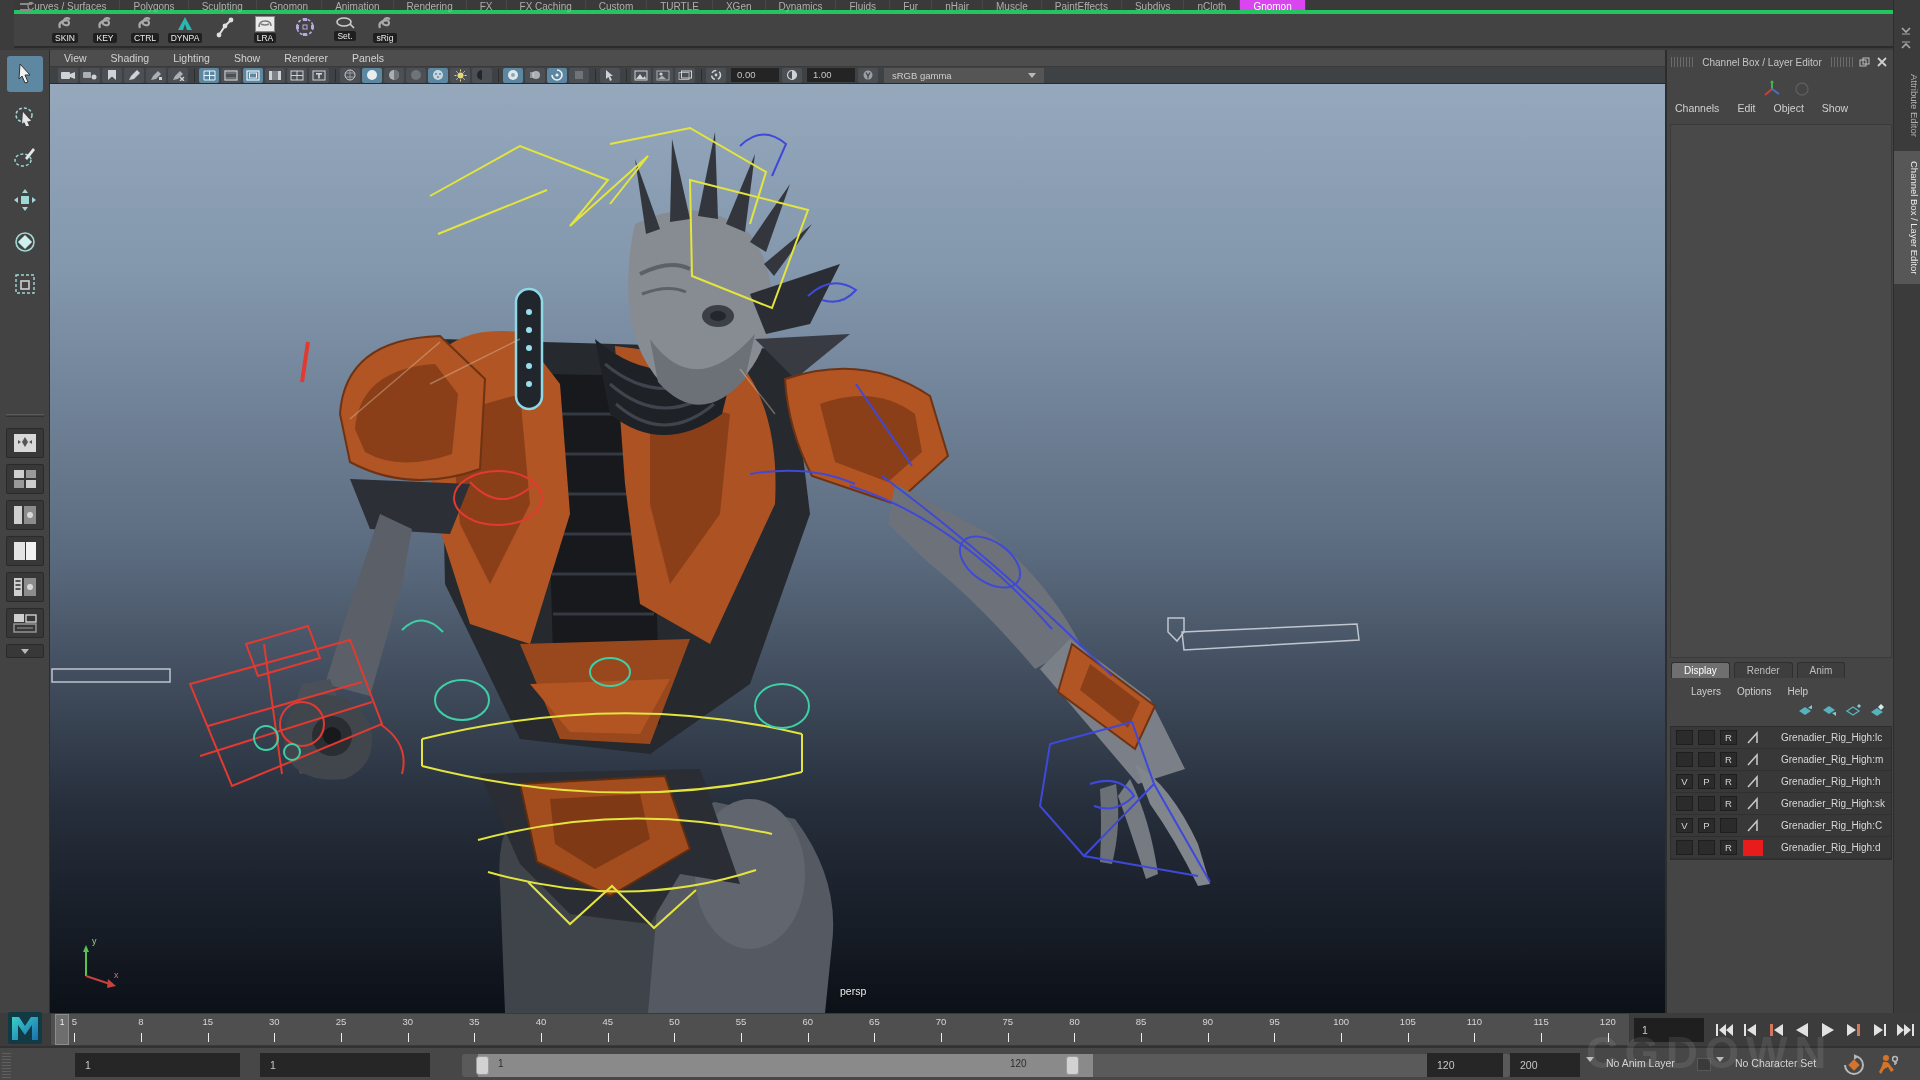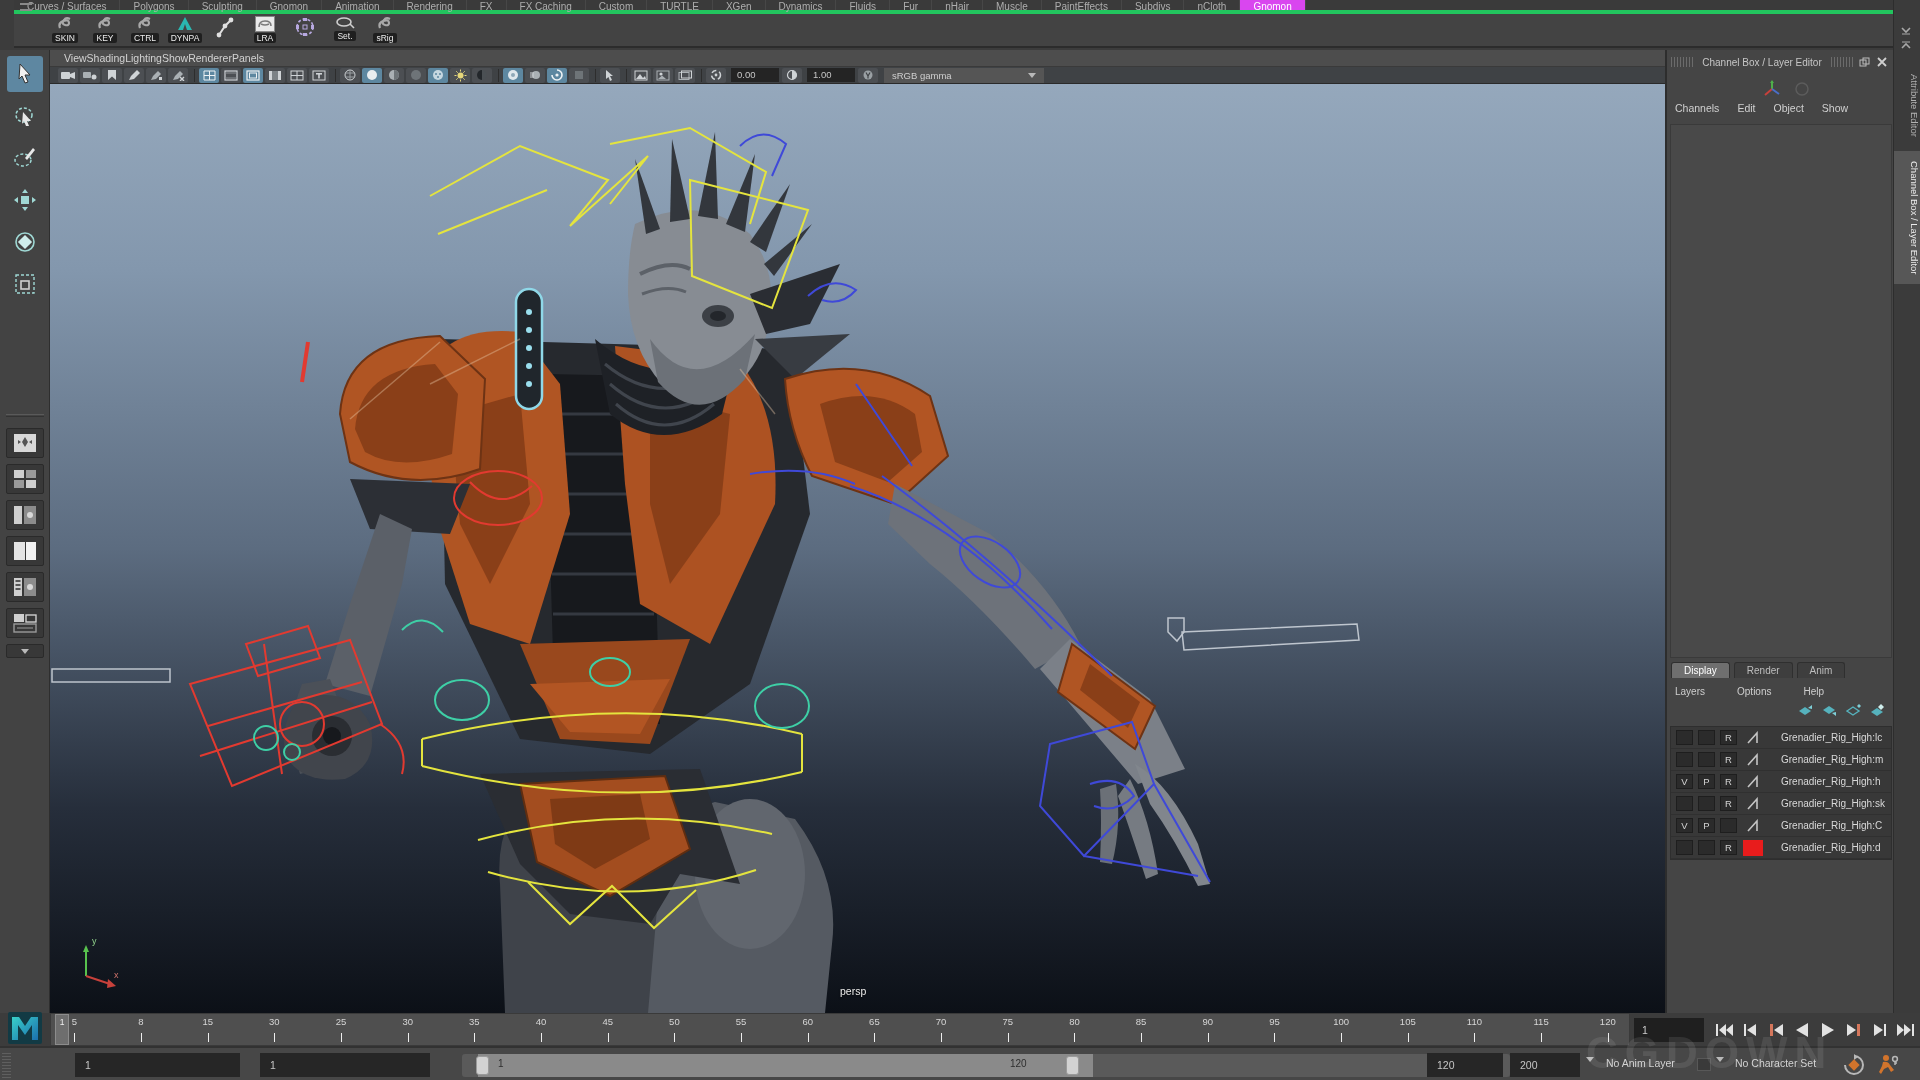--- a/index.html
+++ b/index.html
@@ -18,21 +18,21 @@
 .shelf-chip:empty{display:none}
 #hamburger-icon{position:absolute;left:20px;top:3px;width:12px;height:8px;border-top:2px solid #8a8a8a;border-bottom:2px solid #8a8a8a}
 #gear-icon{position:absolute;left:19px;top:33px}
 
 #toolbox{position:absolute;left:0;top:50px;width:50px;height:963px;background:#434343;border-right:1px solid #2e2e2e}
 .tool{position:absolute;left:7px;width:36px;height:36px;display:flex;align-items:center;justify-content:center;border-radius:3px;cursor:default}
 .tool.active{background:#5e87a1}
 .tbsep{position:absolute;left:6px;width:38px;height:3px;border-top:1px solid #5a5a5a;border-bottom:1px solid #333}
 .laybtn{position:absolute;left:6px;width:38px;height:30px;background:#383838;border:1px solid #2a2a2a;border-radius:2px;display:flex;align-items:center;justify-content:center;cursor:default}
 
-#panel-menubar{position:absolute;left:50px;top:50px;width:1615px;height:17px;background:#4d4d4d;display:flex;align-items:center;padding-left:14px;border-bottom:1px solid #3a3a3a}
+#panel-menubar{position:absolute;left:50px;top:50px;width:1615px;height:17px;background:#4d4d4d;display:flex;align-items:center;padding-left:14px;gap:24px;border-bottom:1px solid #3a3a3a}
 #panel-menubar .pm{font-size:10.5px;color:#d2d2d2;cursor:default}
 #vp-toolbar{position:absolute;left:50px;top:67px;width:1615px;height:17px;background:#3f4245;display:flex;align-items:center;padding-left:8px;border-bottom:1px solid #2a2a2a}
 .vpi{width:20px;height:15px;background:#4c4f53;border-radius:2px;margin-right:2px;display:flex;align-items:center;justify-content:center;cursor:default}
 .vpi.active{background:#5d87a0}
 .vpsep{width:1px;height:13px;background:#2d2d2d;margin:0 4px}
 .vpfield{height:14px;background:#242424;color:#c6c6c6;font-size:9.5px;line-height:14px;padding:0 6px;margin:0 3px;min-width:48px}
 #view-transform{height:15px;background:#555;color:#cfcfcf;font-size:9.5px;line-height:15px;padding:0 8px;width:160px;display:flex;justify-content:space-between;align-items:center;margin-left:4px;cursor:default}
 .caret{width:0;height:0;border-left:4px solid transparent;border-right:4px solid transparent;border-top:5px solid #b9b9b9}
 #viewport{position:absolute;left:50px;top:84px;width:1615px;height:929px;overflow:hidden;cursor:default}
 #viewport svg{position:absolute;inset:0}
@@ -45,21 +45,21 @@
 .dragdots{width:22px;height:10px;margin:0 4px;background:repeating-linear-gradient(90deg,#6b6b6b 0 1px,transparent 1px 3px)}
 #cb-title{flex:1;text-align:center;font-size:10px;color:#c6c6c6}
 .hdr-ico{width:14px;height:12px;margin-right:4px;display:flex;align-items:center;justify-content:center;cursor:default}
 #cb-gizmo-row{position:absolute;left:0;top:28px;width:100%;height:20px}
 #cb-menus{position:absolute;left:8px;top:52px;right:8px;height:16px;display:flex;gap:18px}
 #cb-menus .pm{font-size:10.5px;color:#d0d0d0;cursor:default}
 #cb-empty{position:absolute;left:3px;top:74px;width:222px;height:534px;background:#494949;border:1px solid #3a3a3a}
 #layer-tabs{position:absolute;left:4px;top:612px;display:flex;gap:4px}
 .ltab{padding:2px 12px;font-size:10px;color:#bdbdbd;background:#3e3e3e;border:1px solid #2f2f2f;border-bottom:none;border-radius:3px 3px 0 0;cursor:default}
 .ltab.active{background:#6f6f6f;color:#fff}
-#layer-menus{position:absolute;left:8px;top:636px;display:flex;gap:32px}
+#layer-menus{position:absolute;left:24px;top:636px;display:flex;gap:16px}
 #layer-menus .pm{font-size:10px;color:#cecece;cursor:default}
 #layer-icons{position:absolute;right:8px;top:654px;display:flex;gap:9px}
 #layer-icons span{cursor:default}
 #layer-list{position:absolute;left:3px;top:676px;width:222px;background:#383838;border:1px solid #2e2e2e}
 .layer-row{display:flex;align-items:center;height:22px;border-bottom:1px solid #303030;cursor:default}
 .lcell{width:17px;height:15px;margin-left:5px;background:#2b2b2b;border:1px solid #1e1e1e;font-size:9.5px;color:#d2d2d2;text-align:center;line-height:14px}
 .lswatch{width:20px;height:16px;margin-left:6px;display:flex;align-items:center;justify-content:center}
 .lname{margin-left:18px;font-size:10px;color:#d8d8d8;white-space:nowrap;overflow:hidden}
 
 #right-strip{position:absolute;left:1893px;top:0;width:27px;height:1013px;background:#3b3b3b;border-left:1px solid #2d2d2d}

